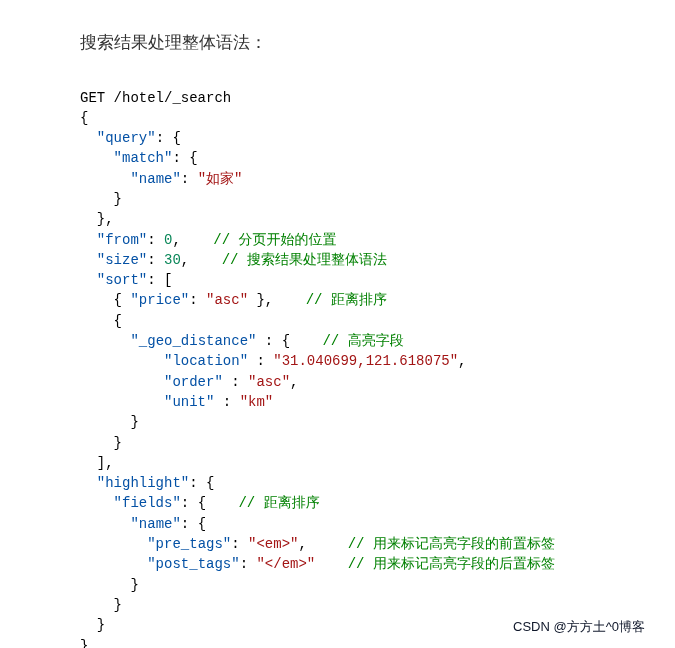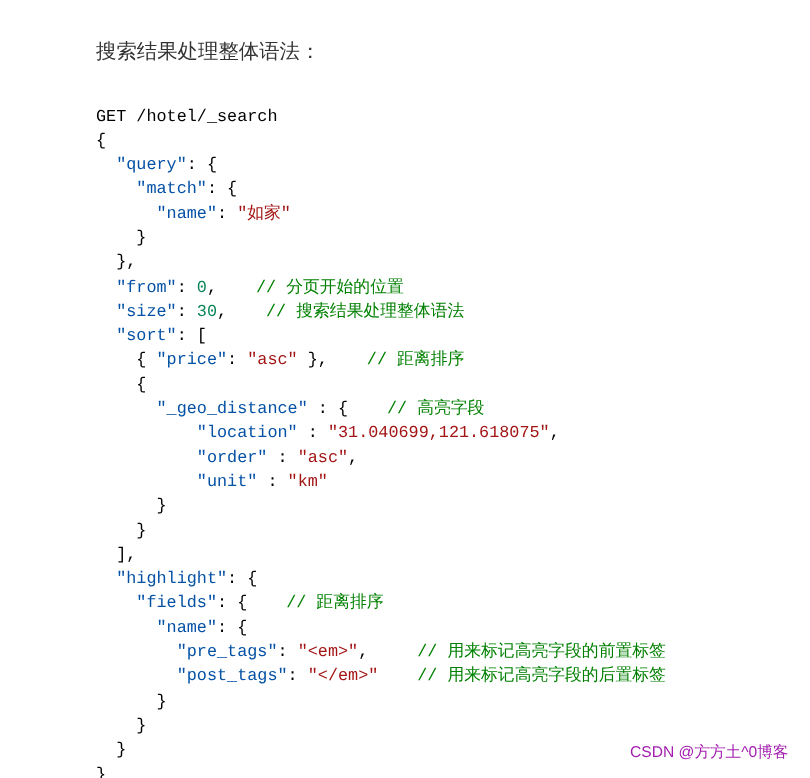--- a/index.html
+++ b/index.html
@@ -27,23 +27,23 @@
     color: #000;
   }
   .k { color: #0451a5; }      
   .s { color: #a31515; }      
   .n { color: #098658; }      
   .c { color: #008000; margin-left: 24px; }      
   .p { color: #000; margin-top: 36px; }         
   .watermark {
     position: fixed;
     bottom: 12px;
-    right: 18px;
+    right: 30px;
     font-size: 13px;
-    color: #a21caf;
+    color: #0f172a;
     font-family: "Microsoft YaHei", sans-serif;
   }
 </style>
 </head>
 <body>
 
 <div class="title">搜索结果处理整体语法：</div>
 
 <pre><span class="p">GET /hotel/_search</span>
 <span class="p">{</span>

